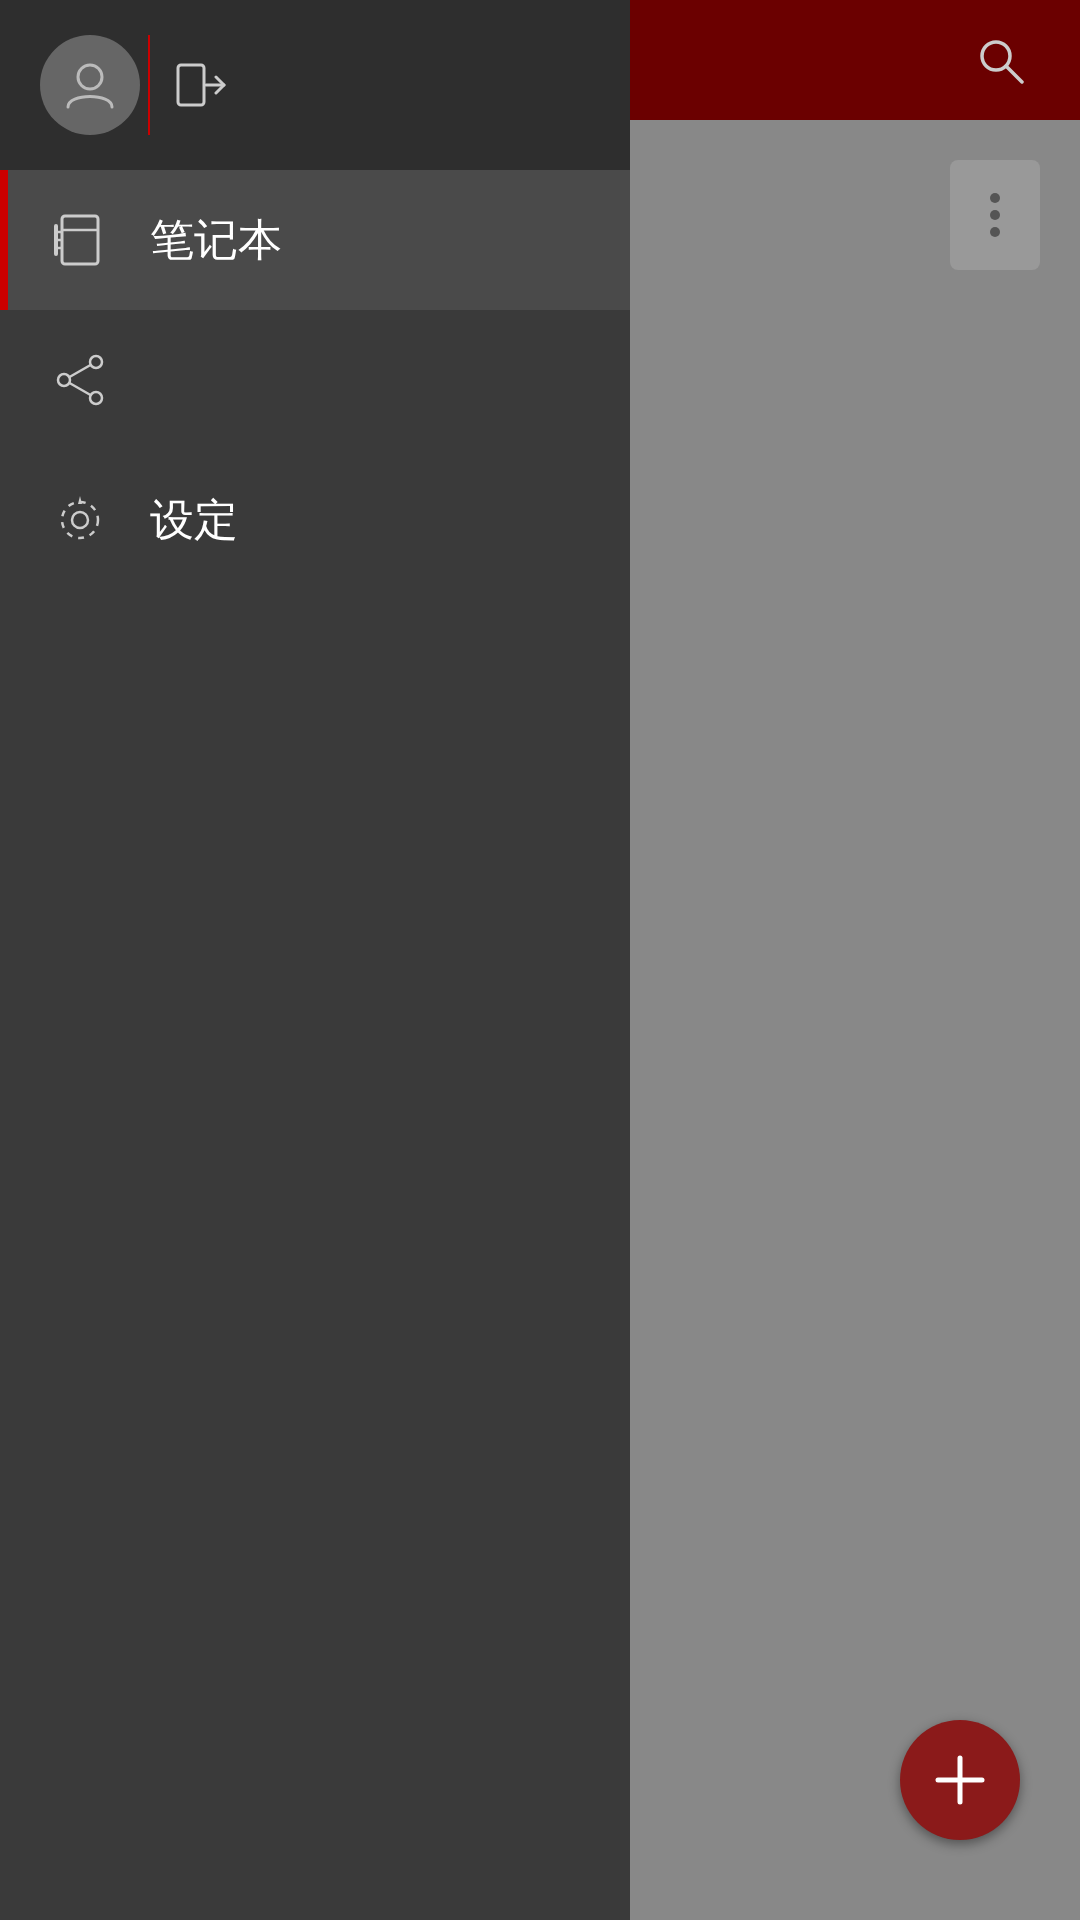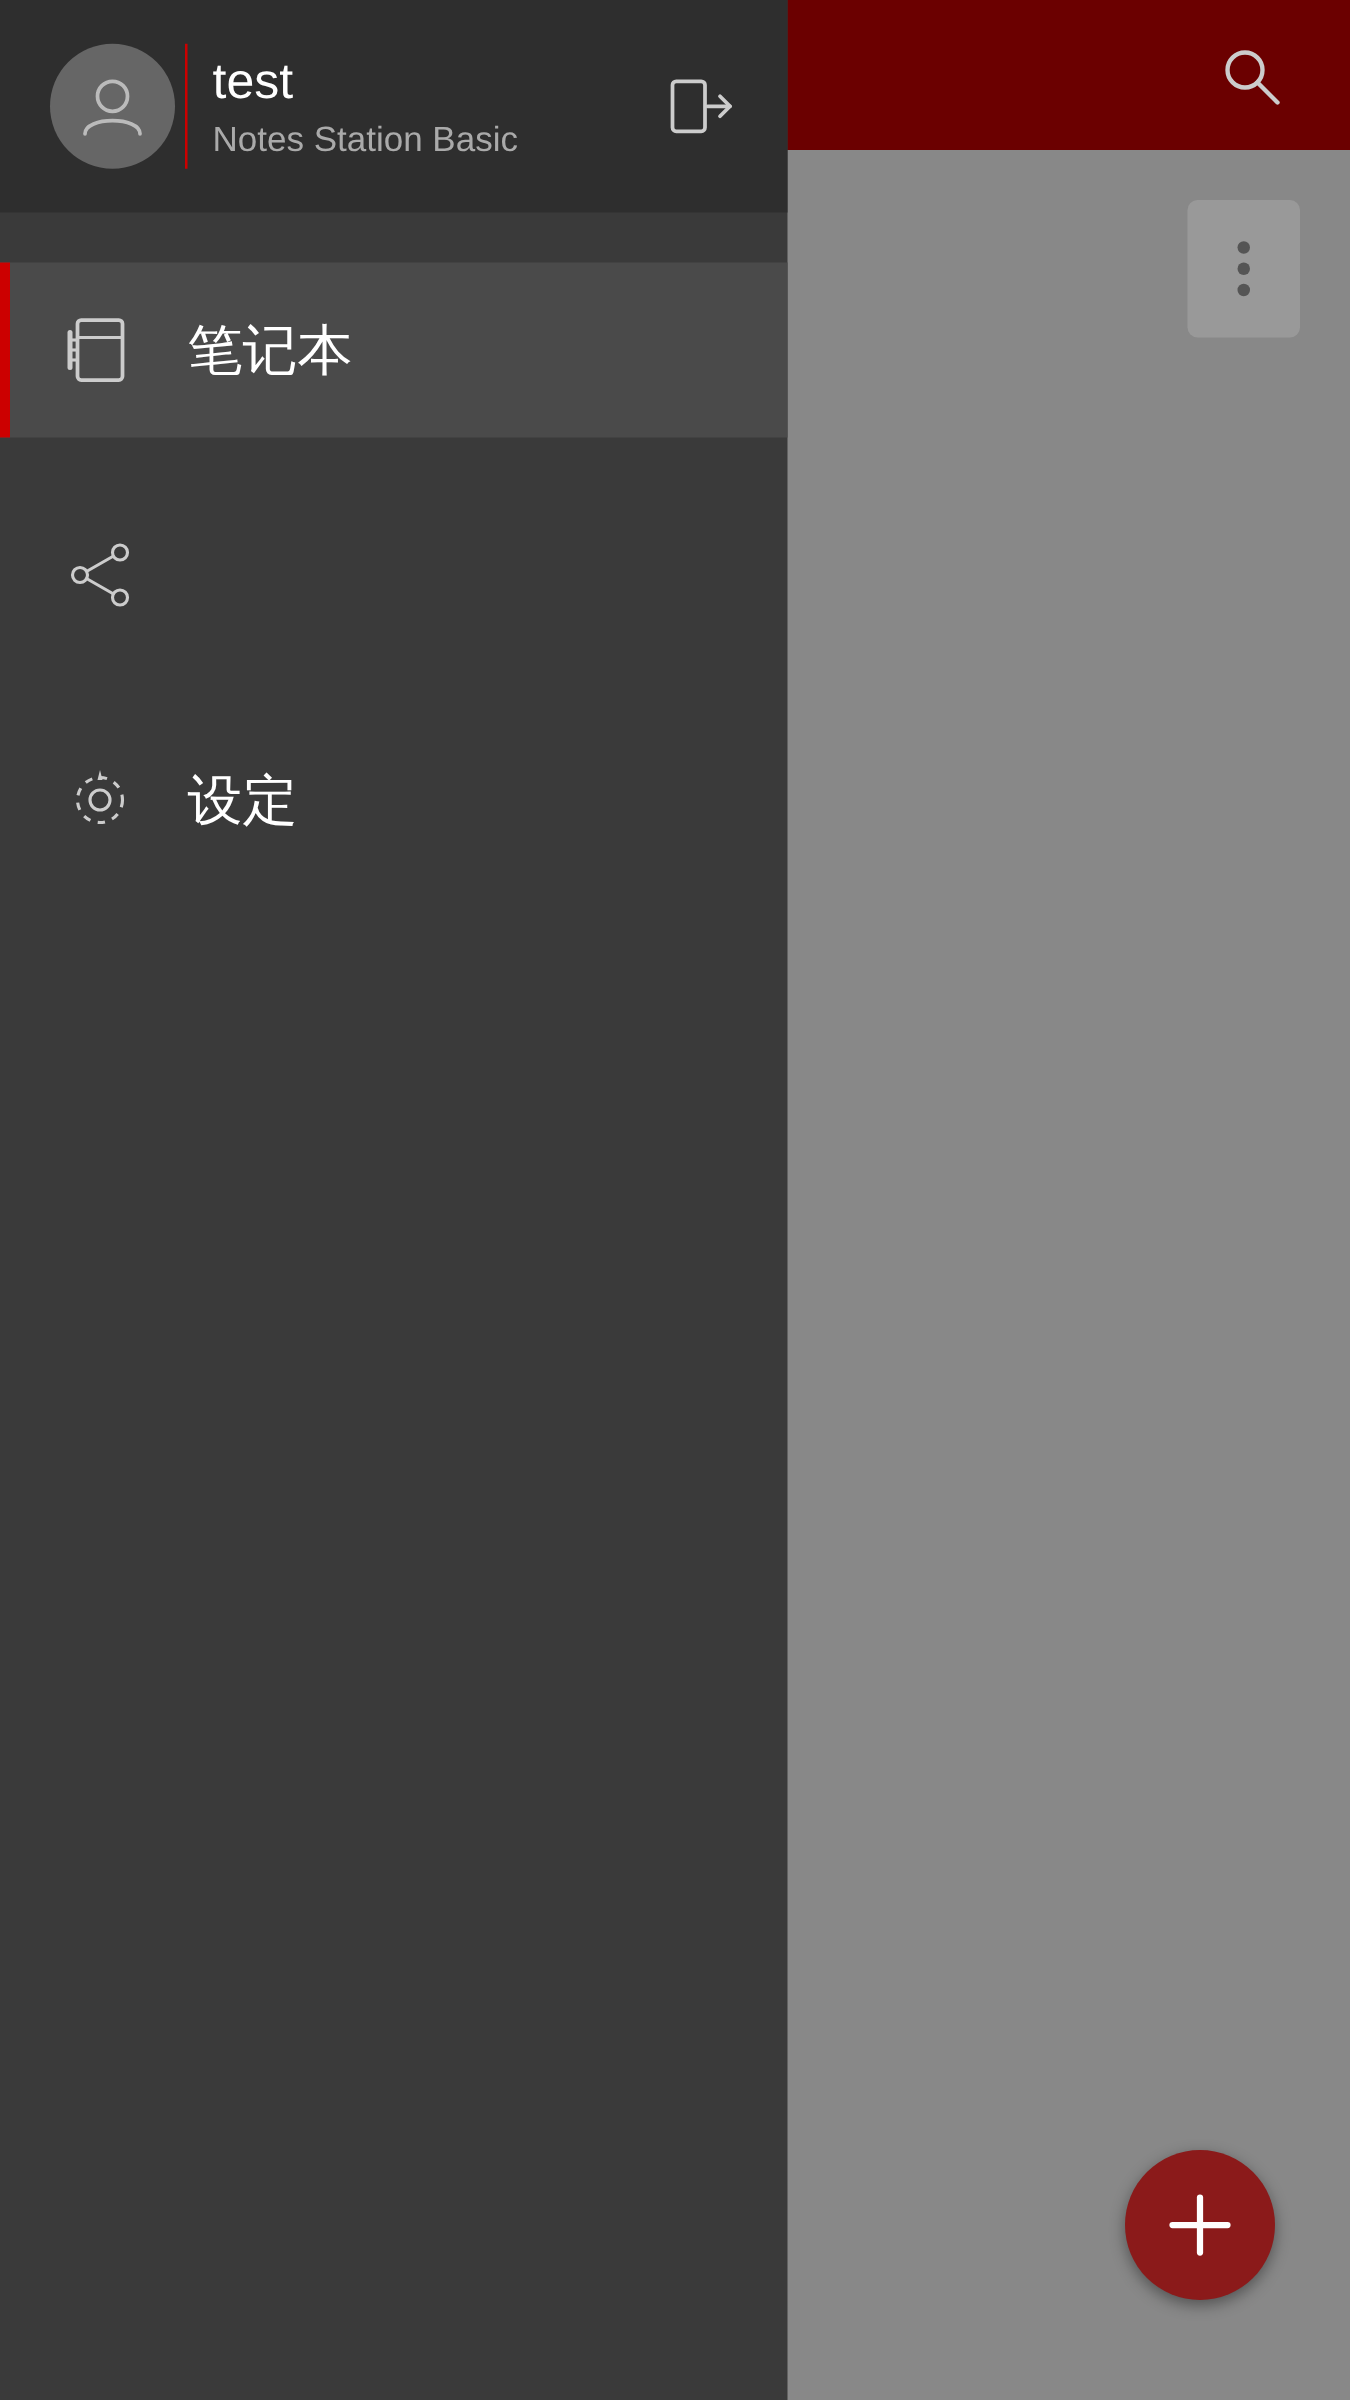--- a/index.html
+++ b/index.html
@@ -167,21 +167,20 @@
 
     .nav-item {
       width: 100%;
       height: 140px;
       display: flex;
       align-items: center;
       padding: 0 50px;
       gap: 40px;
       cursor: pointer;
       position: relative;
-      margin-top: 40px;
     }
 
     .nav-item.active {
       background: #4a4a4a;
     }
 
     .nav-item.active::before {
       content: '';
       position: absolute;
       left: 0;
@@ -260,24 +259,20 @@
     <div class="drawer-header">
       <div class="avatar-circle">
         <svg width="60" height="60" viewBox="0 0 60 60" fill="none" xmlns="http://www.w3.org/2000/svg">
           <circle cx="30" cy="22" r="12" stroke="#bbbbbb" stroke-width="3" fill="none"></circle>
           <path d="M8 52 C8 38 52 38 52 52" stroke="#bbbbbb" stroke-width="3" fill="none" stroke-linecap="round"></path>
         </svg>
       </div>
 
       <div class="drawer-divider"></div>
 
-      <div class="drawer-user-info">
-        <span class="drawer-username">test</span>
-        <span class="drawer-subtitle">Notes Station Basic</span>
-      </div>
 
       <div class="logout-btn">
         <svg width="52" height="52" viewBox="0 0 52 52" fill="none" xmlns="http://www.w3.org/2000/svg">
 
           <rect x="4" y="6" width="26" height="40" rx="3" stroke="#cccccc" stroke-width="3" fill="none"></rect>
           <line x1="32" y1="26" x2="50" y2="26" stroke="#cccccc" stroke-width="3" stroke-linecap="round"></line>
           <polyline points="42,18 50,26 42,34" stroke="#cccccc" stroke-width="3" fill="none" stroke-linecap="round" stroke-linejoin="round"></polyline>
         </svg>
       </div>
     </div>

